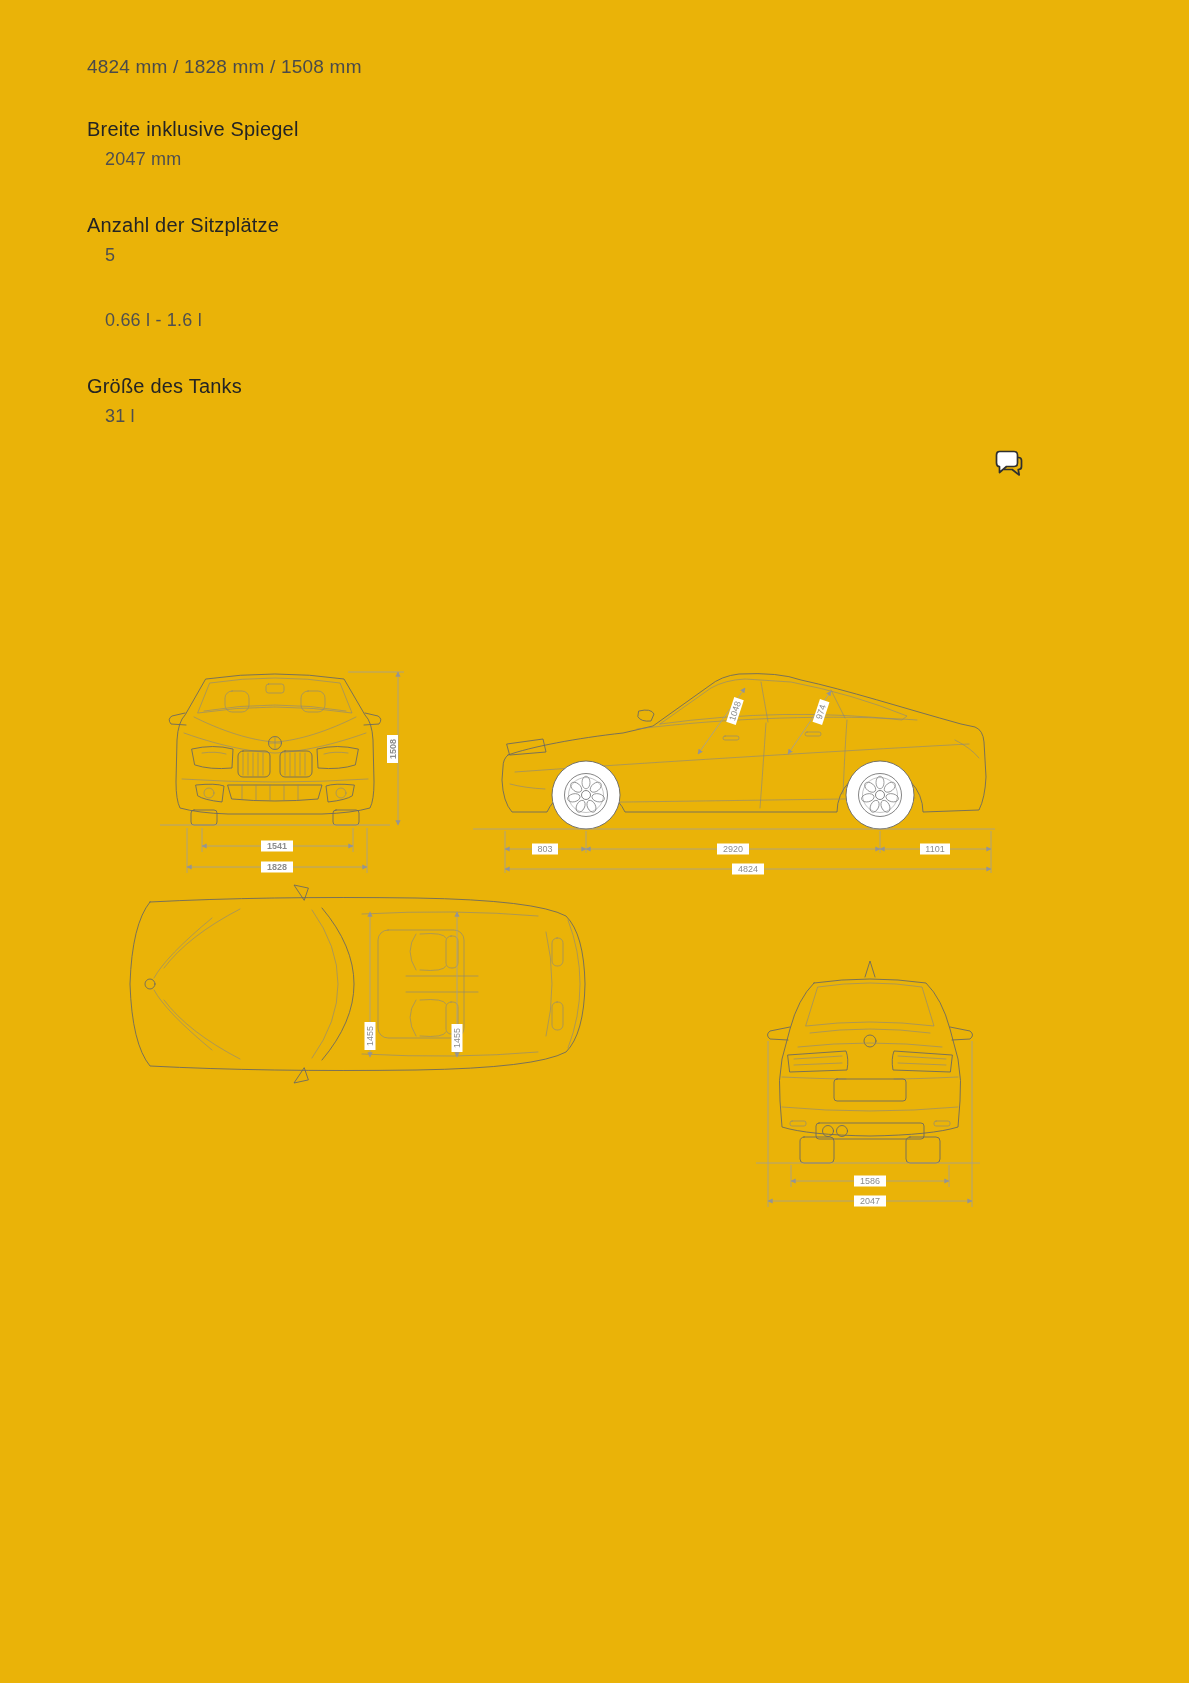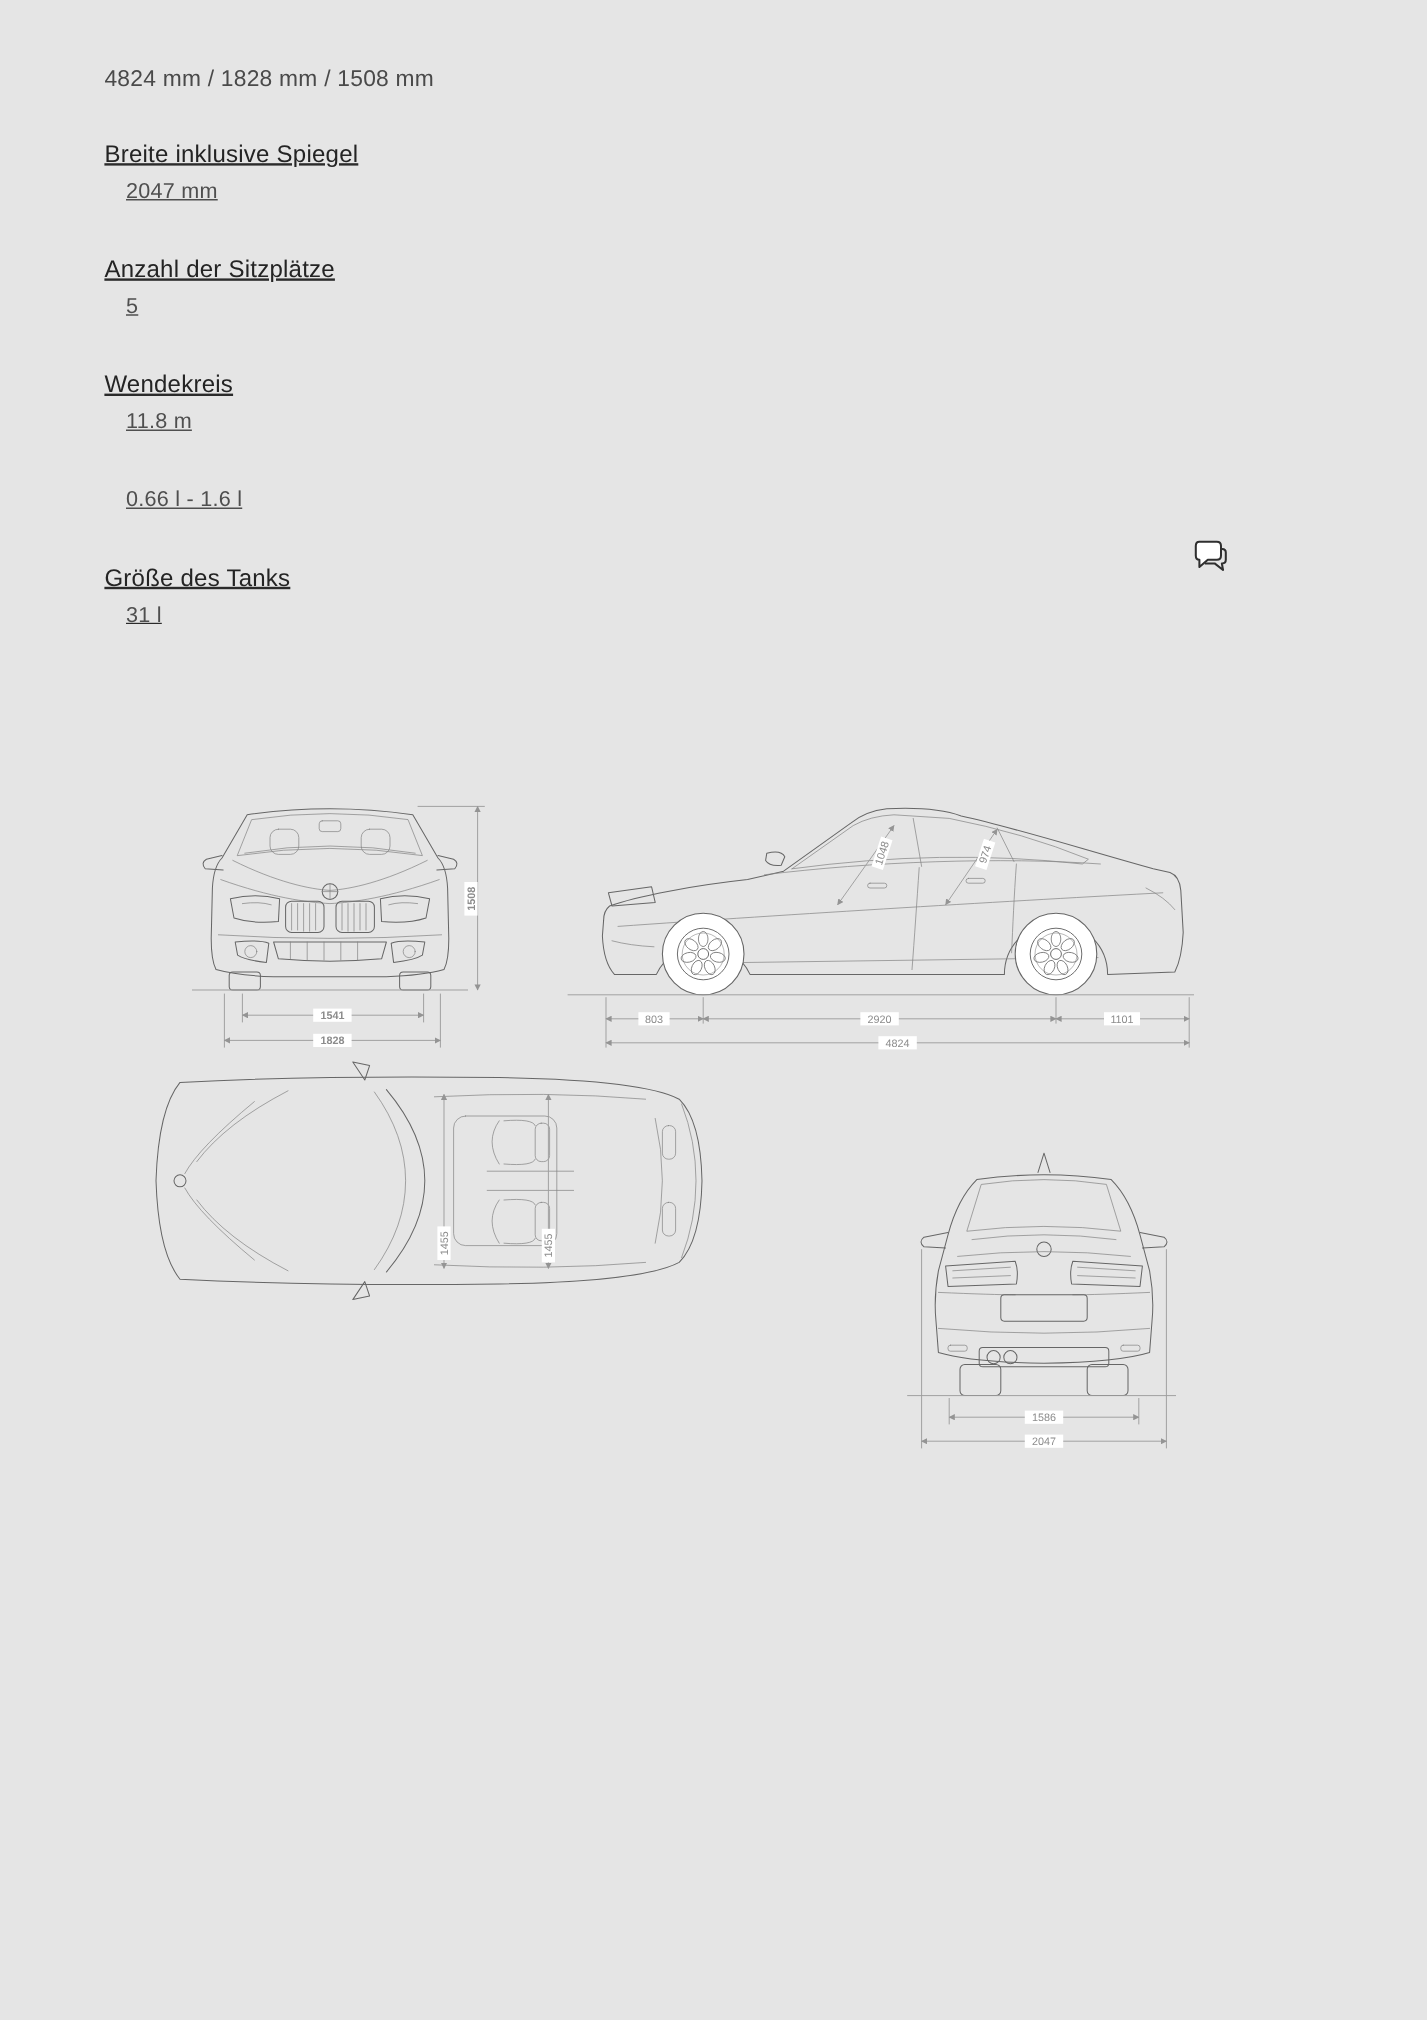--- a/index.html
+++ b/index.html
@@ -1,21 +1,21 @@
 <!DOCTYPE html>
 <html><head>
 <meta charset="utf-8">
 <style>
   html,body{margin:0;padding:0;background:#ffffff;}
   body{width:1189px;height:1683px;position:relative;font-family:"Liberation Sans",sans-serif;color:#2b2b2b;}
-  .page{position:absolute;inset:0;background:#e5e5e5;overflow:hidden;}
+  .page{position:absolute;inset:0;background:#eab308;overflow:hidden;}
 
   .specs{position:absolute;left:87px;top:56px;width:560px;}
   .dims-line{font-size:19px;color:#4a4a4a;letter-spacing:.2px;margin-bottom:40px;}
-  .spec-item{margin-bottom:44px;text-decoration:underline;}
+  .spec-item{margin-bottom:44px;}
   .spec-label{font-size:20px;color:#242424;margin-bottom:8px;letter-spacing:.2px;}
   .spec-value{font-size:18px;color:#4f4f4f;letter-spacing:.2px;margin-left:18px;}
 
   .feedback-btn{position:absolute;left:990px;top:446px;width:36px;height:36px;cursor:pointer;background:none;border:0;padding:0;}
 
   .drawing{position:absolute;}
   .d-front{left:138px;top:612px;font-weight:bold;}
   .d-side{left:455px;top:612px;}
   .d-top{left:116px;top:876px;}
   .d-rear{left:718px;top:929px;}
@@ -35,24 +35,20 @@
   <div class="specs">
     <div class="dims-line">4824 mm / 1828 mm / 1508 mm</div>
 
     <div class="spec-item">
       <div class="spec-label">Breite inklusive Spiegel</div>
       <div class="spec-value">2047 mm</div>
     </div>
     <div class="spec-item">
       <div class="spec-label">Anzahl der Sitzplätze</div>
       <div class="spec-value">5</div>
-    </div>
-    <div class="spec-item">
-      <div class="spec-label">Wendekreis</div>
-      <div class="spec-value">11.8 m</div>
     </div>
     <div class="spec-item">
       <div class="spec-value">0.66 l - 1.6 l</div>
     </div>
     <div class="spec-item">
       <div class="spec-label">Größe des Tanks</div>
       <div class="spec-value">31 l</div>
     </div>
   </div>
 

